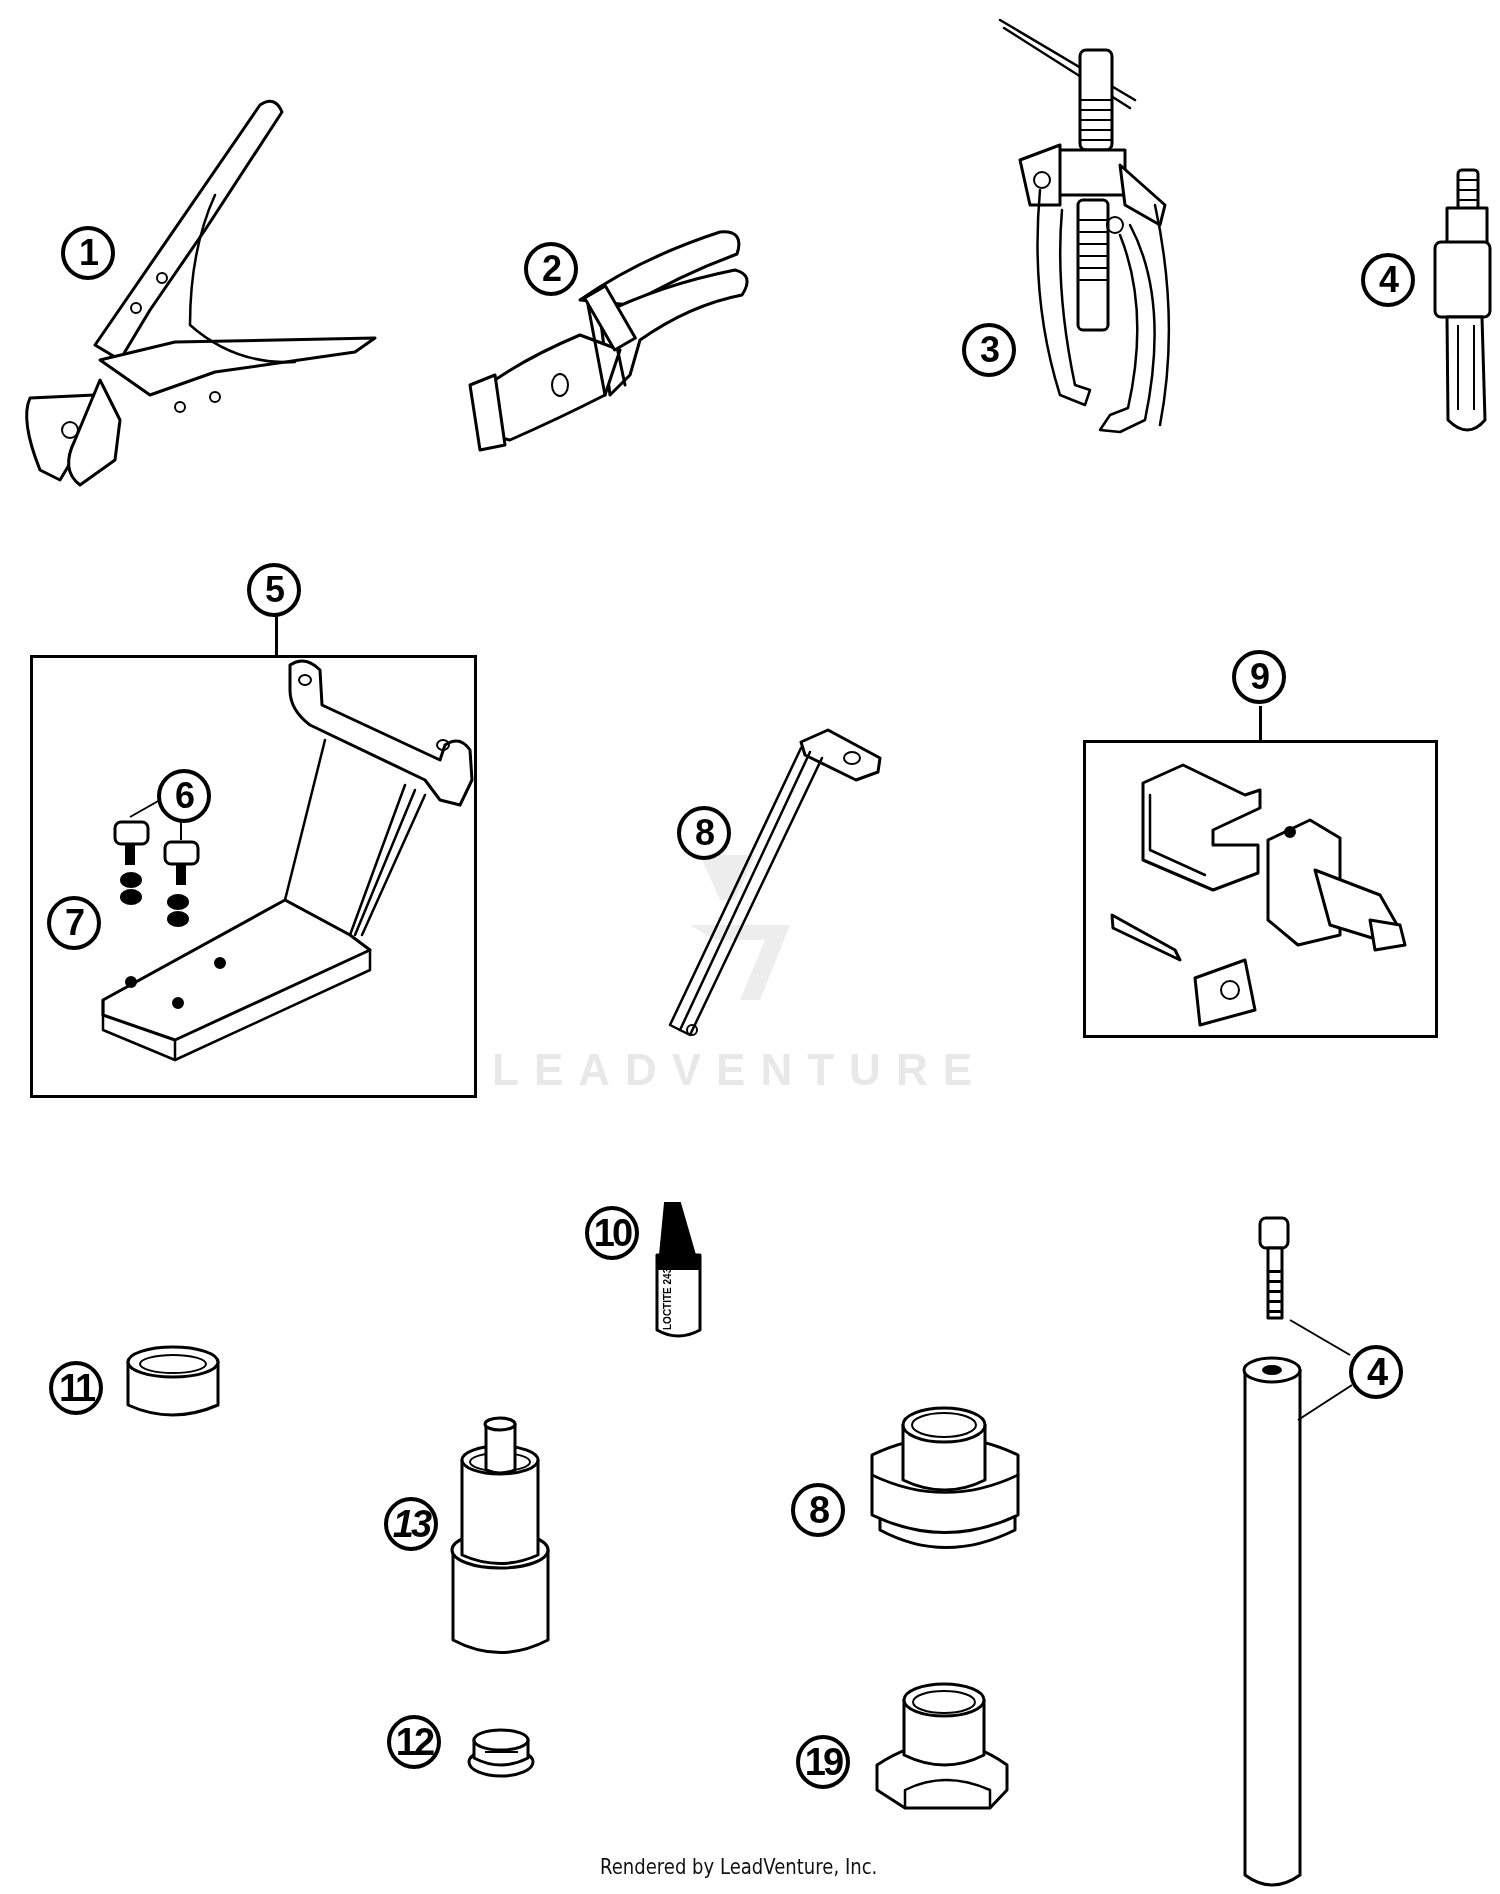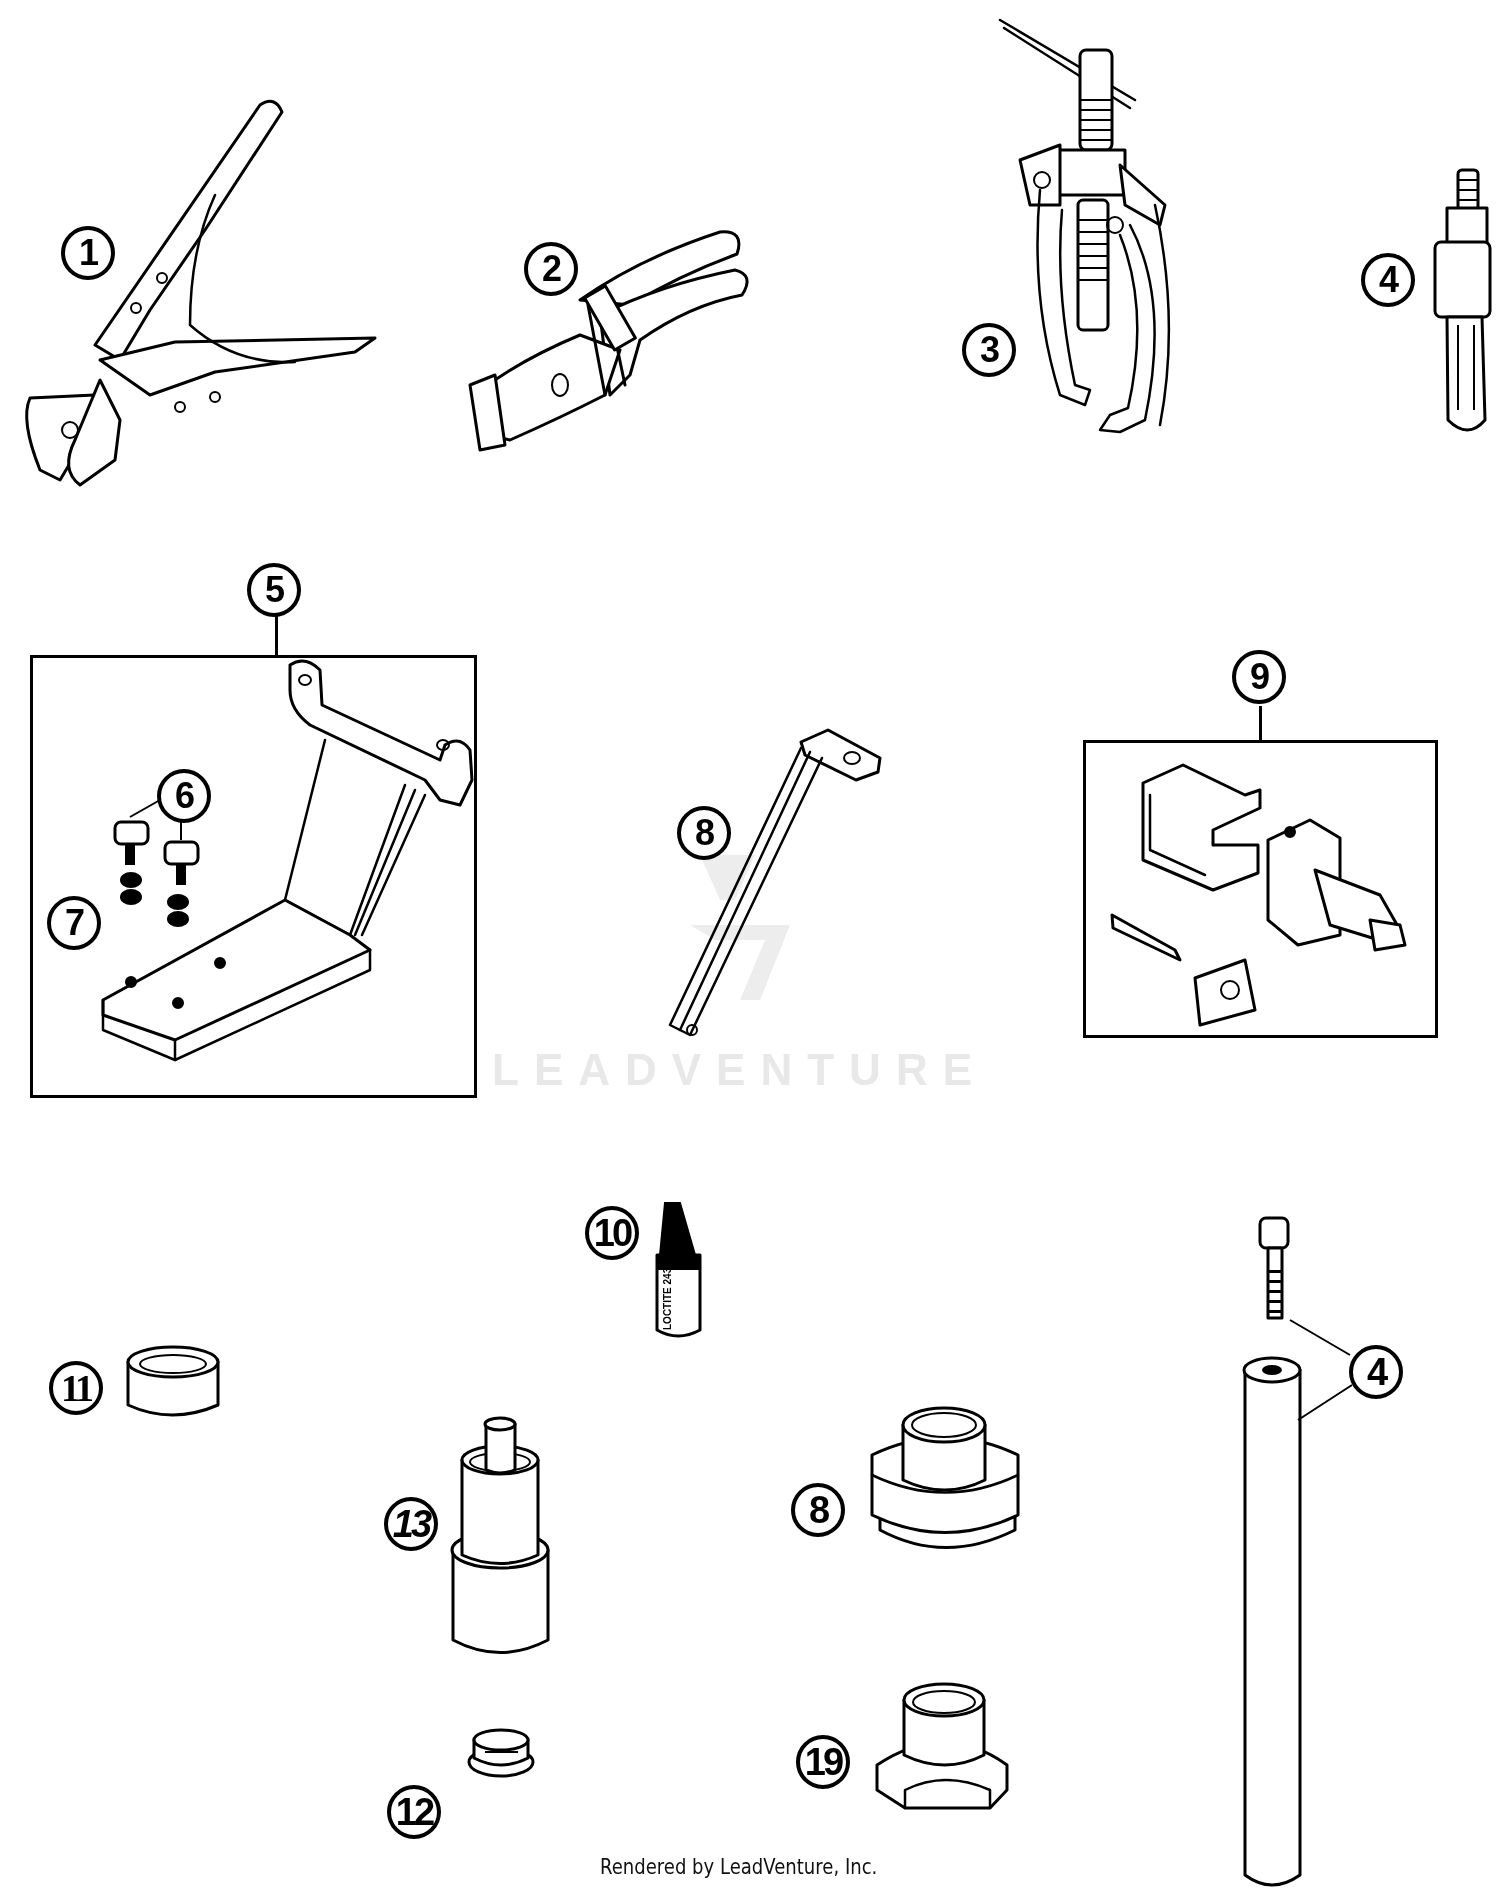--- a/index.html
+++ b/index.html
@@ -230,22 +230,22 @@
   <div class="callout" style="left:61px; top:226px;">1</div>
   <div class="callout" style="left:524px; top:242px;">2</div>
   <div class="callout" style="left:962px; top:323px;">3</div>
   <div class="callout" style="left:1361px; top:253px;">4</div>
   <div class="callout" style="left:247px; top:563px;">5</div>
   <div class="callout" style="left:157px; top:769px;">6</div>
   <div class="callout" style="left:47px; top:896px;">7</div>
   <div class="callout" style="left:677px; top:806px;">8</div>
   <div class="callout" style="left:1232px; top:650px;">9</div>
   <div class="callout two" style="left:585px; top:1206px;">10</div>
-  <div class="callout two" style="left:49px; top:1361px;font-family:Liberation Serif, serif;">11</div>
-  <div class="callout two" style="left:387px; top:1785px;text-align:center;">12</div>
+  <div class="callout two" style="left:49px; top:1361px;">11</div>
+  <div class="callout two" style="left:387px; top:1715px;text-align:center;">12</div>
   <div class="callout two" style="left:384px; top:1497px;font-style:italic;">13</div>
   <div class="callout two" style="left:791px; top:1483px;">8</div>
   <div class="callout two" style="left:796px; top:1735px;">19</div>
   <div class="callout two" style="left:1349px; top:1345px;">4</div>
 
   <div class="watermark">LEADVENTURE</div>
 
   <div class="footer">Rendered by LeadVenture, Inc.</div>
 </div>
 

